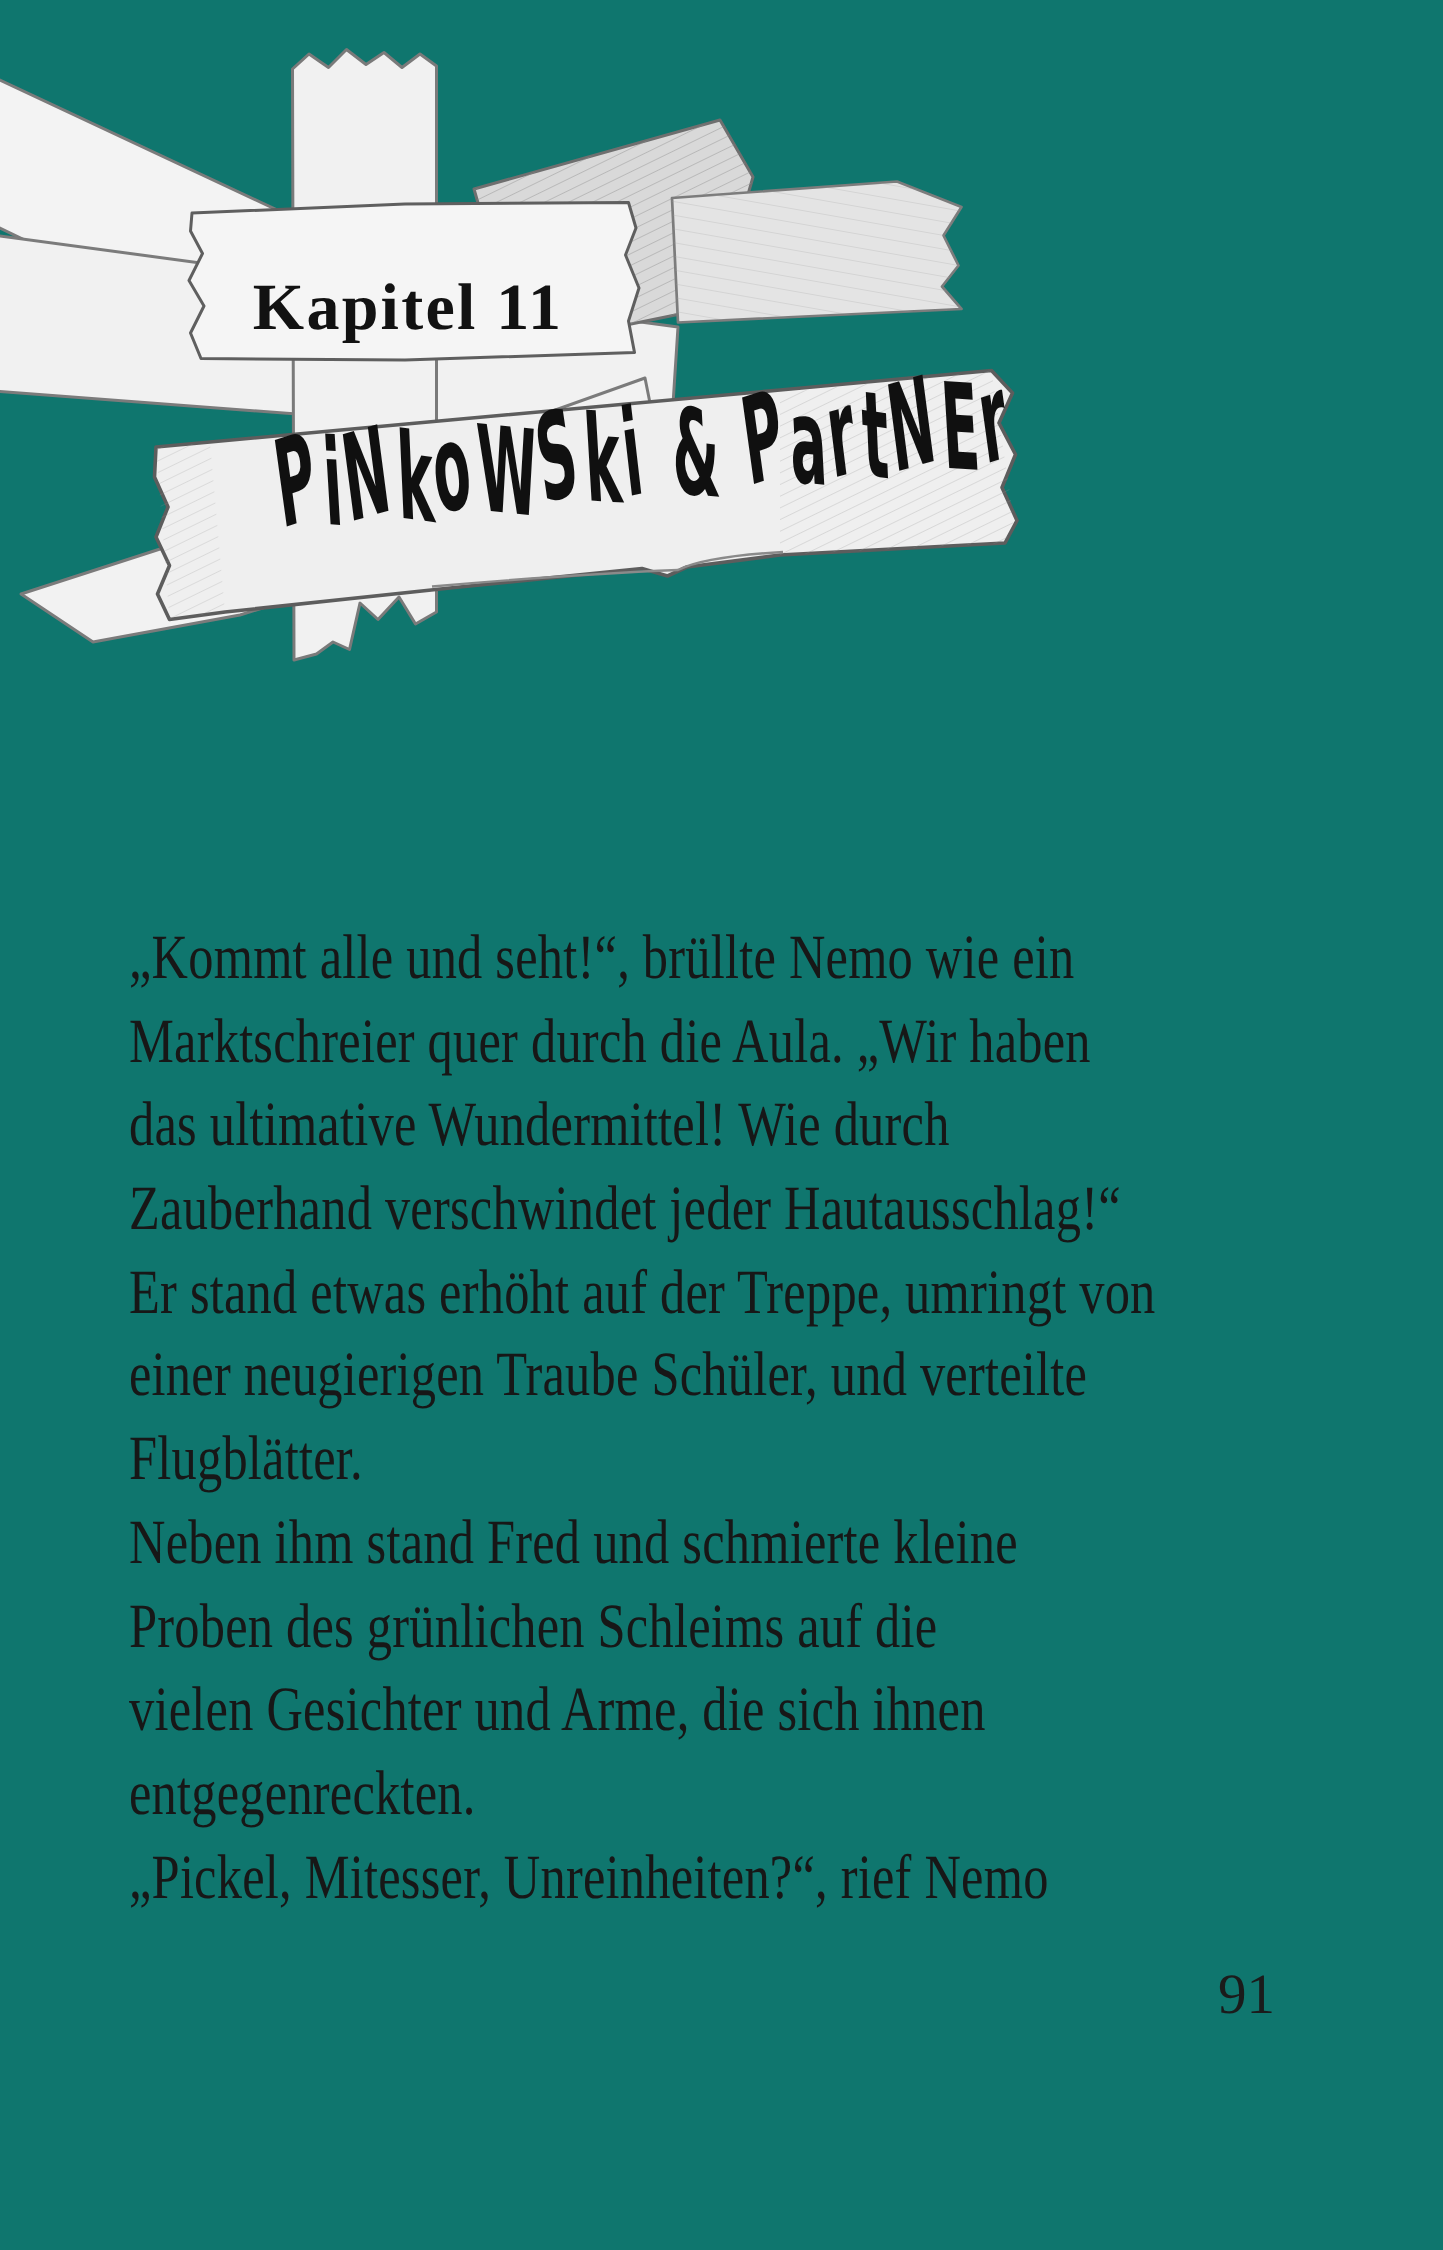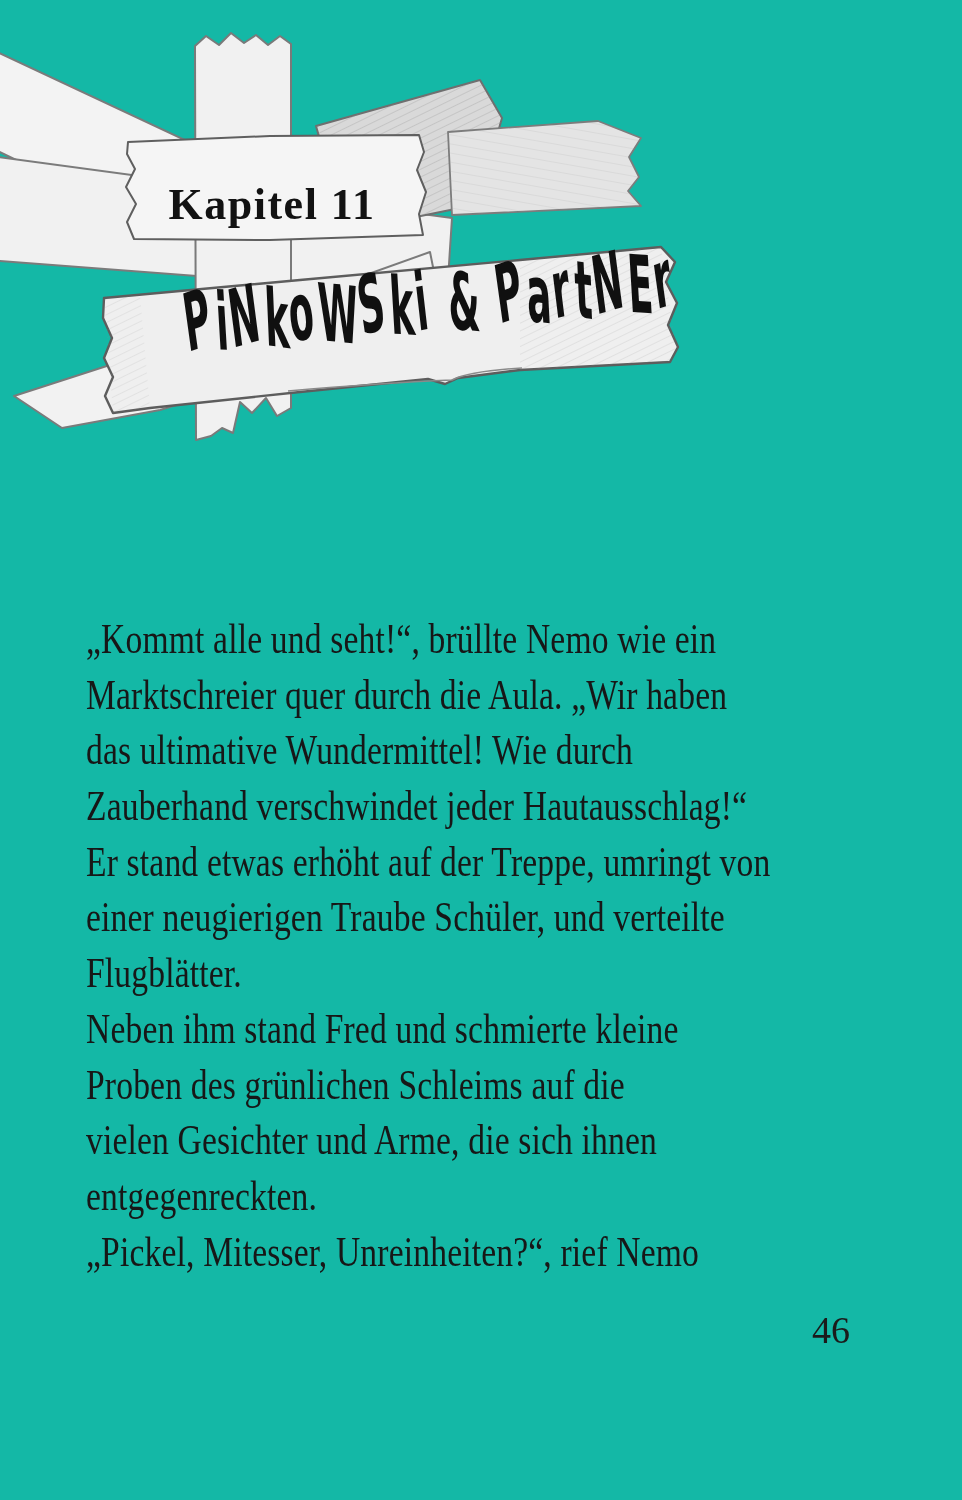--- a/index.html
+++ b/index.html
@@ -1,16 +1,16 @@
 <!DOCTYPE html>
 <html><head>
 <meta charset="utf-8">
 <style>
   html,body{margin:0;padding:0;background:#ffffff;}
-  .page{position:relative;width:962px;height:1500px;background:#14b8a6;overflow:hidden;
+  .page{position:relative;width:962px;height:1500px;background:#0f766e;overflow:hidden;
         font-family:"Liberation Serif",serif;}
   svg.header-art{position:absolute;top:0;left:0;display:block;}
   .tape{stroke-linejoin:round;}
   .kapitel-text{font-family:"Liberation Serif",serif;font-weight:bold;font-size:44px;
         letter-spacing:1.5px;fill:#121212;}
   .title-text{font-family:"DejaVu Sans",sans-serif;font-weight:bold;font-size:80px;
         letter-spacing:7px;fill:#101010;}
   .story{position:absolute;left:86px;top:612px;transform:scaleX(0.80);transform-origin:0 0;
         white-space:nowrap;font-size:42px;line-height:55.7px;color:#171717;letter-spacing:0.2px;}
   .story .line{height:55.7px;}
@@ -64,14 +64,14 @@
     <div class="line">Er stand etwas erhöht auf der Treppe, umringt von</div>
     <div class="line">einer neugierigen Traube Schüler, und verteilte</div>
     <div class="line">Flugblätter.</div>
     <div class="line">Neben ihm stand Fred und schmierte kleine</div>
     <div class="line">Proben des grünlichen Schleims auf die</div>
     <div class="line">vielen Gesichter und Arme, die sich ihnen</div>
     <div class="line">entgegenreckten.</div>
     <div class="line">„Pickel, Mitesser, Unreinheiten?“, rief Nemo</div>
   </div>
 
-  <div class="pagenum">46</div>
+  <div class="pagenum">91</div>
 </div>
 
 </body></html>

